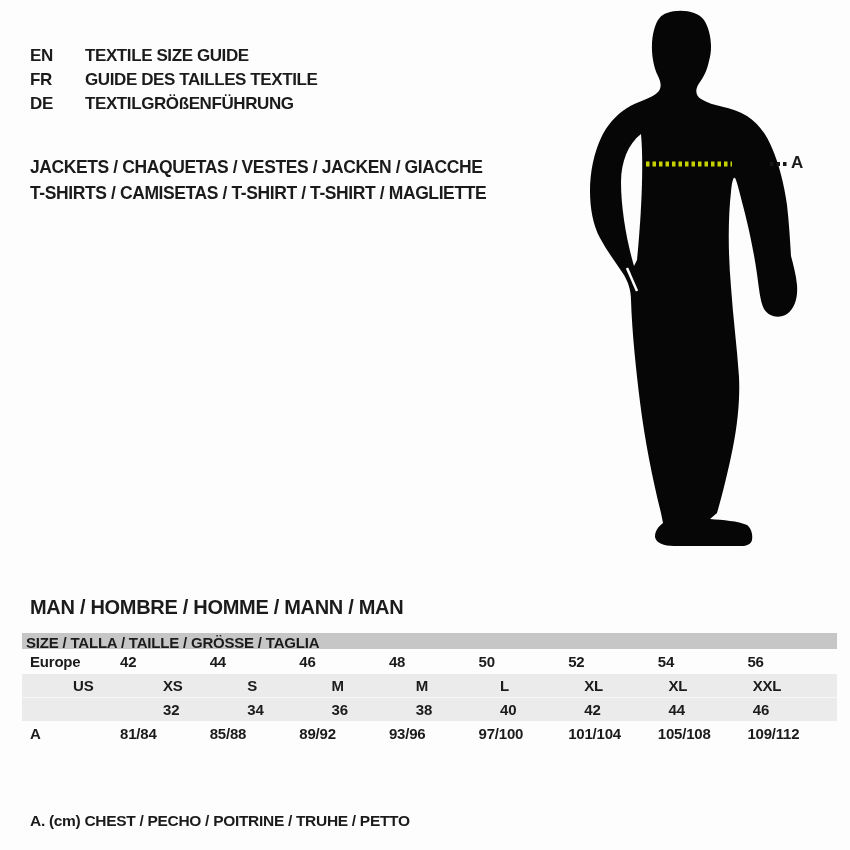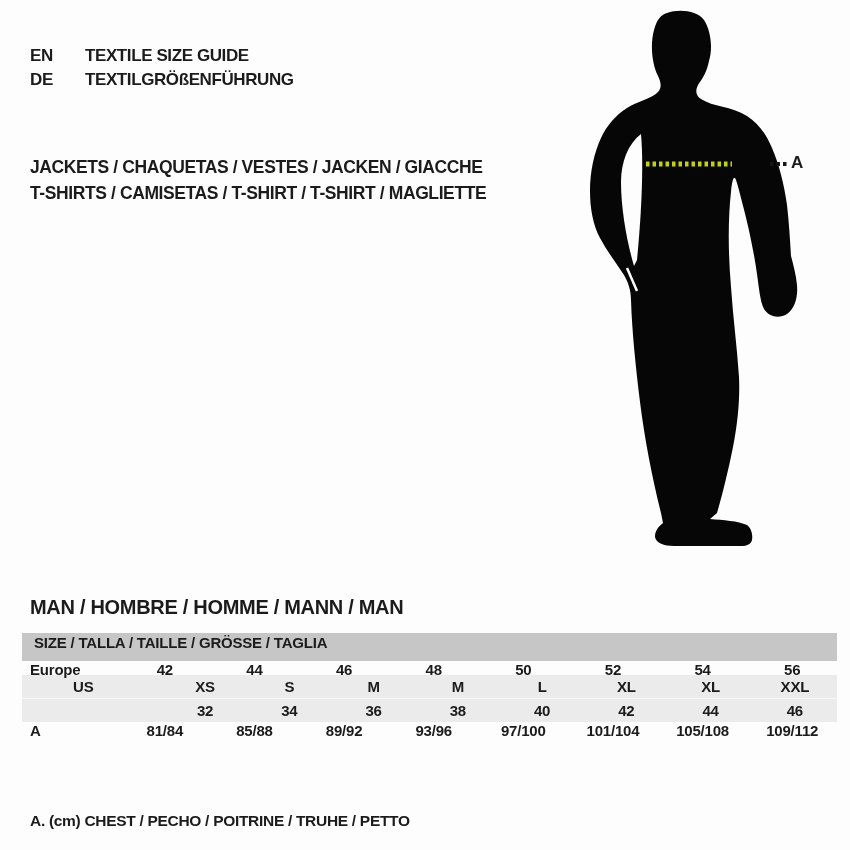--- a/index.html
+++ b/index.html
@@ -21,42 +21,46 @@
     letter-spacing:-0.4px;line-height:26px;white-space:nowrap;}
   
   .figure-svg{position:absolute;left:0;top:0;width:850px;height:850px;pointer-events:none;}
   .measure-label{position:absolute;left:791px;top:153px;font-size:17px;font-weight:700;}
   
   .man-title{position:absolute;left:30px;top:596px;font-size:20px;font-weight:700;
     letter-spacing:-0.3px;white-space:nowrap;}
   
   .size-table{position:absolute;left:22px;top:633px;width:815px;font-weight:700;
     letter-spacing:-0.2px;}
-  .t-header{height:28px;line-height:20px;background:#c6c6c6;padding-left:12px;
+  .t-header{height:16px;line-height:20px;background:#c6c6c6;padding-left:4px;
     font-size:15px;white-space:nowrap;}
   .t-row{display:grid;grid-template-columns:98px repeat(8,1fr);height:23px;
     align-items:center;font-size:15px;}
-  .t-row.tall{height:14px;}
+  .t-row.tall{height:25px;}
   .t-row.shade{background:#ebebeb;padding-left:43px;}
   .t-row.divided{border-top:1px solid #f6f6f6;}
   .t-label{padding-left:8px;text-align:left;}
-  .t-cell{text-align:center;}
+  .t-cell{text-align:left;}
   
   .footer-note{position:absolute;left:30px;top:812px;font-size:15.5px;font-weight:700;
     letter-spacing:-0.3px;white-space:nowrap;}
 </style>
 </head>
 <body>
 
 <div class="stage">
 
   <div class="lang-list">
     <div class="lang-row">
       <span>EN</span>
       <span>TEXTILE SIZE GUIDE</span>
+    </div>
+    <div class="lang-row">
+      <span>FR</span>
+      <span>GUIDE DES TAILLES TEXTILE</span>
     </div>
     <div class="lang-row">
       <span>DE</span>
       <span>TEXTILGRÖßENFÜHRUNG</span>
     </div>
   </div>
 
   <div class="category">
     <div>JACKETS / CHAQUETAS / VESTES / JACKEN / GIACCHE</div>
     <div>T-SHIRTS / CAMISETAS / T-SHIRT / T-SHIRT / MAGLIETTE</div>

